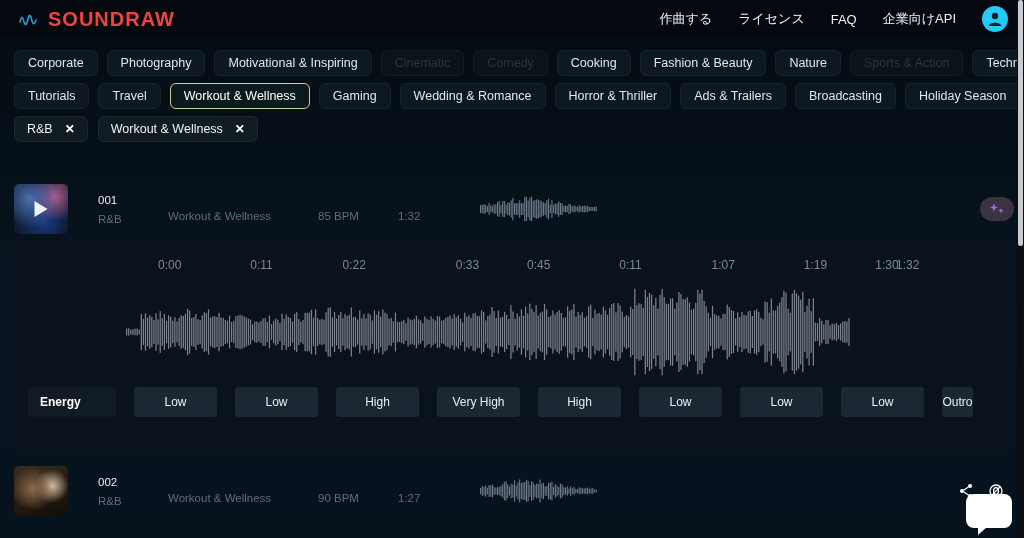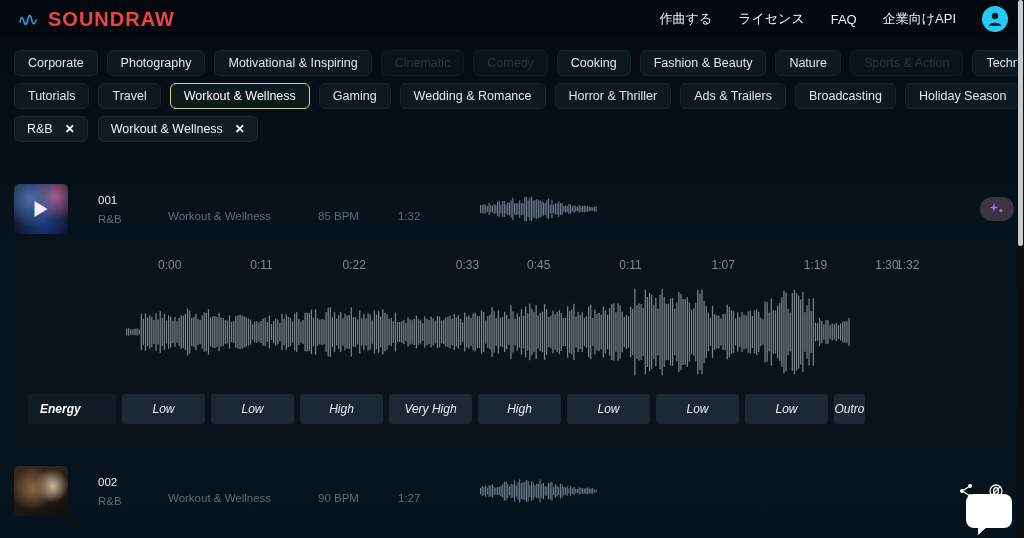--- a/index.html
+++ b/index.html
@@ -73,21 +73,21 @@
   .sparkle { position:absolute; right:-4px; top:50%; transform:translateY(-50%);
     width:34px; height:24px; border-radius:12px; background:#3a3342;
     display:flex; align-items:center; justify-content:center; gap:1px; }
 
   
   .editor { position:absolute; left:14px; top:240px; width:996px; height:210px;
     background:#0a131b; border-radius:4px; }
   .ruler { position:relative; height:26px; margin-top:12px; }
   .tick { position:absolute; top:6px; font-size:12px; color:#7b8896;margin-left:44px; }
   .wave-area { position:relative; height:92px; margin-top:8px; }
-  .energy { display:flex; gap:6px; margin-top:16px; padding:0 0 0 14px;font-style:italic; }
+  .energy { display:flex; gap:18px; margin-top:9px; padding:0 0 0 14px; }
   .e-label { width:88px; height:30px; background:#111b25; border-radius:3px;
     display:flex; align-items:center; padding-left:12px;
     font-size:12px; font-weight:bold; color:#ffffff; flex:none; }
   .e-seg { height:30px; background:#1b2733; border-radius:3px;
     display:flex; align-items:center; justify-content:center;
     font-size:12px; color:#e7edf3; cursor:pointer; }
 
   
   .scrollbar { position:absolute; right:0; top:0; width:7px; height:538px; background:#0a0f15; }
   .scroll-thumb { position:absolute; right:1px; top:0; width:5px; height:246px;

